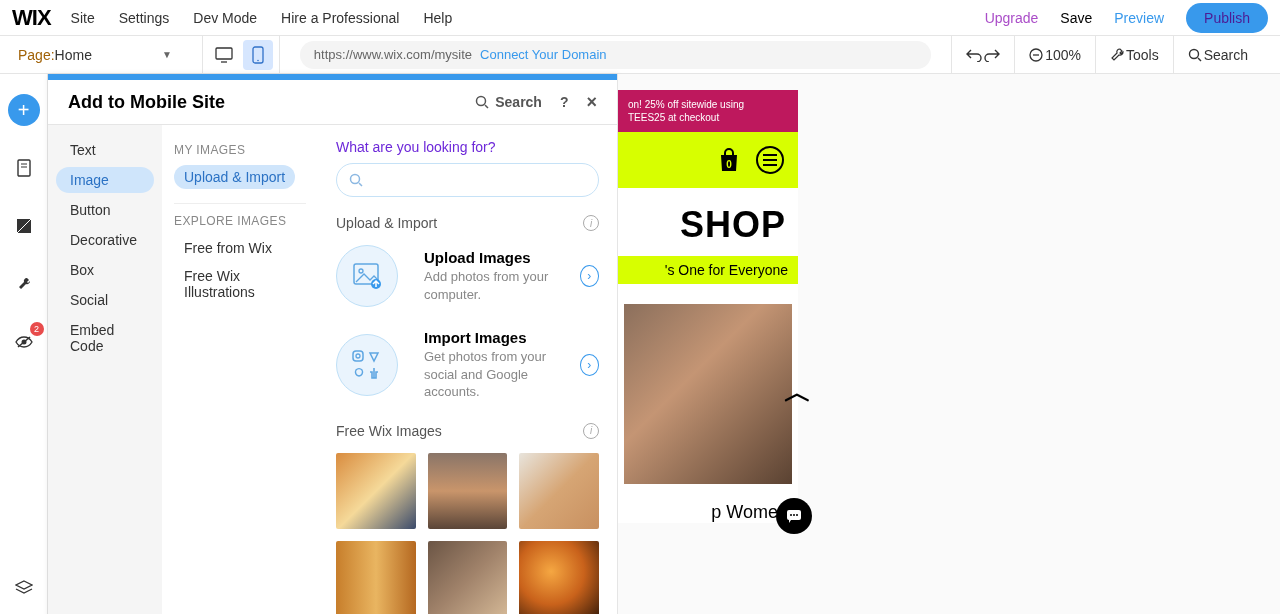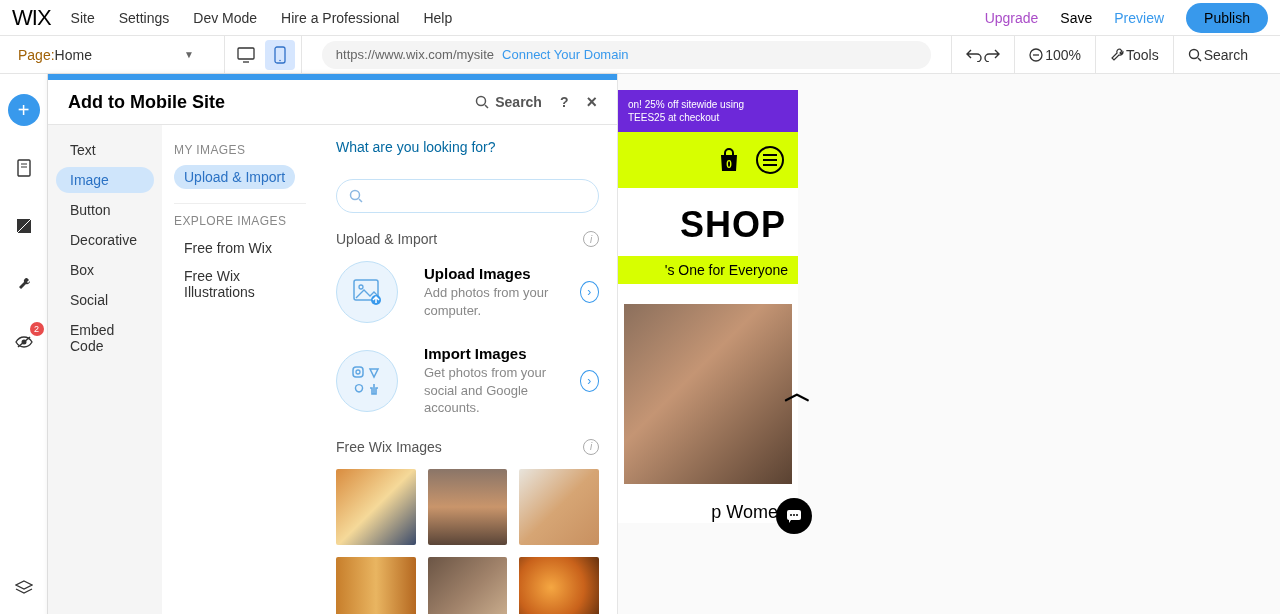--- a/index.html
+++ b/index.html
@@ -1,31 +1,31 @@
 <!DOCTYPE html>
 <html><head>
 <meta charset="utf-8">
 <style>
 *{margin:0;padding:0;box-sizing:border-box;font-family:-apple-system,BlinkMacSystemFont,"Segoe UI",Helvetica,Arial,sans-serif}
 body{background:#fff;width:1280px;height:614px;overflow:hidden;position:relative}
 
 
 .topbar{height:36px;border-bottom:1px solid #e5e5e5;display:flex;align-items:center;padding:0 12px}
-.wix-logo{font-weight:400;font-size:22px;letter-spacing:-1px;margin-right:20px}
+.wix-logo{font-weight:700;font-size:22px;letter-spacing:-1px;margin-right:20px}
 .topmenu{display:flex;gap:24px;font-size:14px;color:#333}
 .topmenu span{cursor:pointer}
 .top-right{margin-left:auto;display:flex;align-items:center;gap:22px;font-size:14px}
 .upgrade{color:#aa4dc8}
 .preview{color:#3899ec}
-.publish-btn{background:#3899ec;color:#000000;border:none;padding:7px 18px;border-radius:20px;font-size:14px;cursor:pointer}
+.publish-btn{background:#3899ec;color:#4c1d95;border:none;padding:7px 18px;border-radius:20px;font-size:14px;cursor:pointer}
 
 
 .secondbar{height:38px;border-bottom:1px solid #e5e5e5;display:flex;align-items:center;padding:0 18px;font-size:14px}
 .page-label{color:#a16207;}
-.page-sel{display:flex;align-items:center;gap:92px;color:#333}
+.page-sel{display:flex;align-items:center;gap:70px;color:#333}
 .chev{font-size:10px;color:#666}
 .device-group{display:flex;margin-left:30px;border-left:1px solid #e5e5e5;border-right:1px solid #e5e5e5;padding:0 6px;height:100%;align-items:center;gap:4px}
 .device-btn{width:30px;height:30px;display:flex;align-items:center;justify-content:center;border-radius:4px;cursor:pointer}
 .device-btn.active{background:#d6e6fe}
 .url-pill{flex:1;margin:0 20px;background:#f4f4f4;border-radius:20px;height:28px;display:flex;align-items:center;padding:0 14px;font-size:13px;color:#666}
 .connect-domain{color:#3899ec;margin-left:8px}
 .sb-right{display:flex;align-items:center;height:100%}
 .sb-group{border-left:1px solid #e5e5e5;height:100%;display:flex;align-items:center;padding:0 14px;gap:2px;color:#333;font-size:14px}
 
 
@@ -50,21 +50,21 @@
 
 
 .col2{width:156px;padding:14px 12px}
 .sub-head{font-size:12px;letter-spacing:.4px;color:#888;margin:4px 0 8px}
 .sub-item{font-size:14px;color:#333;padding:4px 10px;border-radius:14px;cursor:pointer;margin-bottom:4px;display:inline-block}
 .sub-item.active{background:#cfe5fb;color:#2b72c4}
 .sub-divider{border-top:1px solid #eee;margin:10px 0}
 
 
 .col3{flex:1;padding:14px 18px;overflow-y:auto}
-.prompt-label{font-size:14px;color:#0369a1;margin-bottom:24px}
+.prompt-label{font-size:14px;color:#6d28d9;margin-bottom:8px}
 .search-box{border:1px solid #c6e2f7;border-radius:20px;height:34px;display:flex;align-items:center;padding:0 12px;gap:8px;margin-bottom:18px}
 .search-box input{border:none;outline:none;flex:1;font-size:13px;background:transparent}
 .section-row{display:flex;align-items:center;justify-content:space-between;font-size:14px;color:#555;margin-bottom:14px}
 .info-icon{width:16px;height:16px;border:1px solid #aaa;border-radius:50%;display:flex;align-items:center;justify-content:center;font-size:10px;color:#aaa;font-style:italic}
 .action-card{display:flex;align-items:center;gap:26px;margin-bottom:22px}
 .circle-icon{width:62px;height:62px;border-radius:50%;background:#eaf4fd;border:1px solid #bfe0f7;display:flex;align-items:center;justify-content:center;flex-shrink:0}
 .action-text h4{font-size:15px;font-weight:700;margin-bottom:2px}
 .action-text p{font-size:13px;color:#888;line-height:1.35;max-width:150px}
 .chevron-circle{width:22px;height:22px;border:1.5px solid #3899ec;border-radius:50%;display:flex;align-items:center;justify-content:center;color:#3899ec;font-size:12px;margin-left:auto;cursor:pointer}
 .thumb-grid{display:grid;grid-template-columns:repeat(3,1fr);gap:12px;margin-top:10px}
@@ -72,21 +72,21 @@
 .t1{background:linear-gradient(135deg,#d98c3f,#f5d999,#3a4a6b)}
 .t2{background:linear-gradient(180deg,#8a7568,#c9956b,#5a4538)}
 .t3{background:linear-gradient(135deg,#e8e4dc,#d6a574,#c89060)}
 .t4{background:linear-gradient(90deg,#c77e2b,#e9b561,#b56820)}
 .t5{background:linear-gradient(135deg,#6b5545,#a0826a,#d4b896)}
 .t6{background:radial-gradient(circle at 40% 40%,#f5a742,#c9621b,#3d1e0a)}
 
 
 .canvas{position:absolute;left:618px;top:74px;right:0;bottom:0;background:#fafafa}
 .mobile-frame{position:absolute;left:0;top:16px;width:180px;background:#fff}
-.banner{background:#6d28d9;color:#fff;font-size:10px;padding:8px 10px;line-height:1.3}
+.banner{background:#be185d;color:#fff;font-size:10px;padding:8px 10px;line-height:1.3}
 .hero{background:#d7ff00;height:56px;display:flex;align-items:center;justify-content:flex-end;padding:0 14px;gap:14px}
 .bag{position:relative;width:26px;height:26px;display:flex;align-items:center;justify-content:center}
 .hamburger{width:28px;height:28px;border:2px solid #000;border-radius:50%;display:flex;flex-direction:column;align-items:center;justify-content:center;gap:3px}
 .hamburger span{width:14px;height:2px;background:#000}
 .shop-title{font-size:36px;font-weight:900;text-align:right;padding:16px 12px 10px;letter-spacing:1px}
 .yellow-strip{background:#d7ff00;padding:6px 10px;font-size:14px;text-align:right}
 .product-img{height:180px;background:linear-gradient(135deg,#8b6f5c 0%,#c49574 40%,#5a4232 100%);margin:20px 6px 0;position:relative}
 .up-arrow{position:absolute;right:-20px;top:70px;font-size:28px;font-weight:900}
 .chat-bubble{position:absolute;right:-20px;bottom:-50px;width:36px;height:36px;background:#000;border-radius:50%;display:flex;align-items:center;justify-content:center;color:#fff}
 .shop-women{font-size:18px;padding:18px 10px 0;text-align:right}

